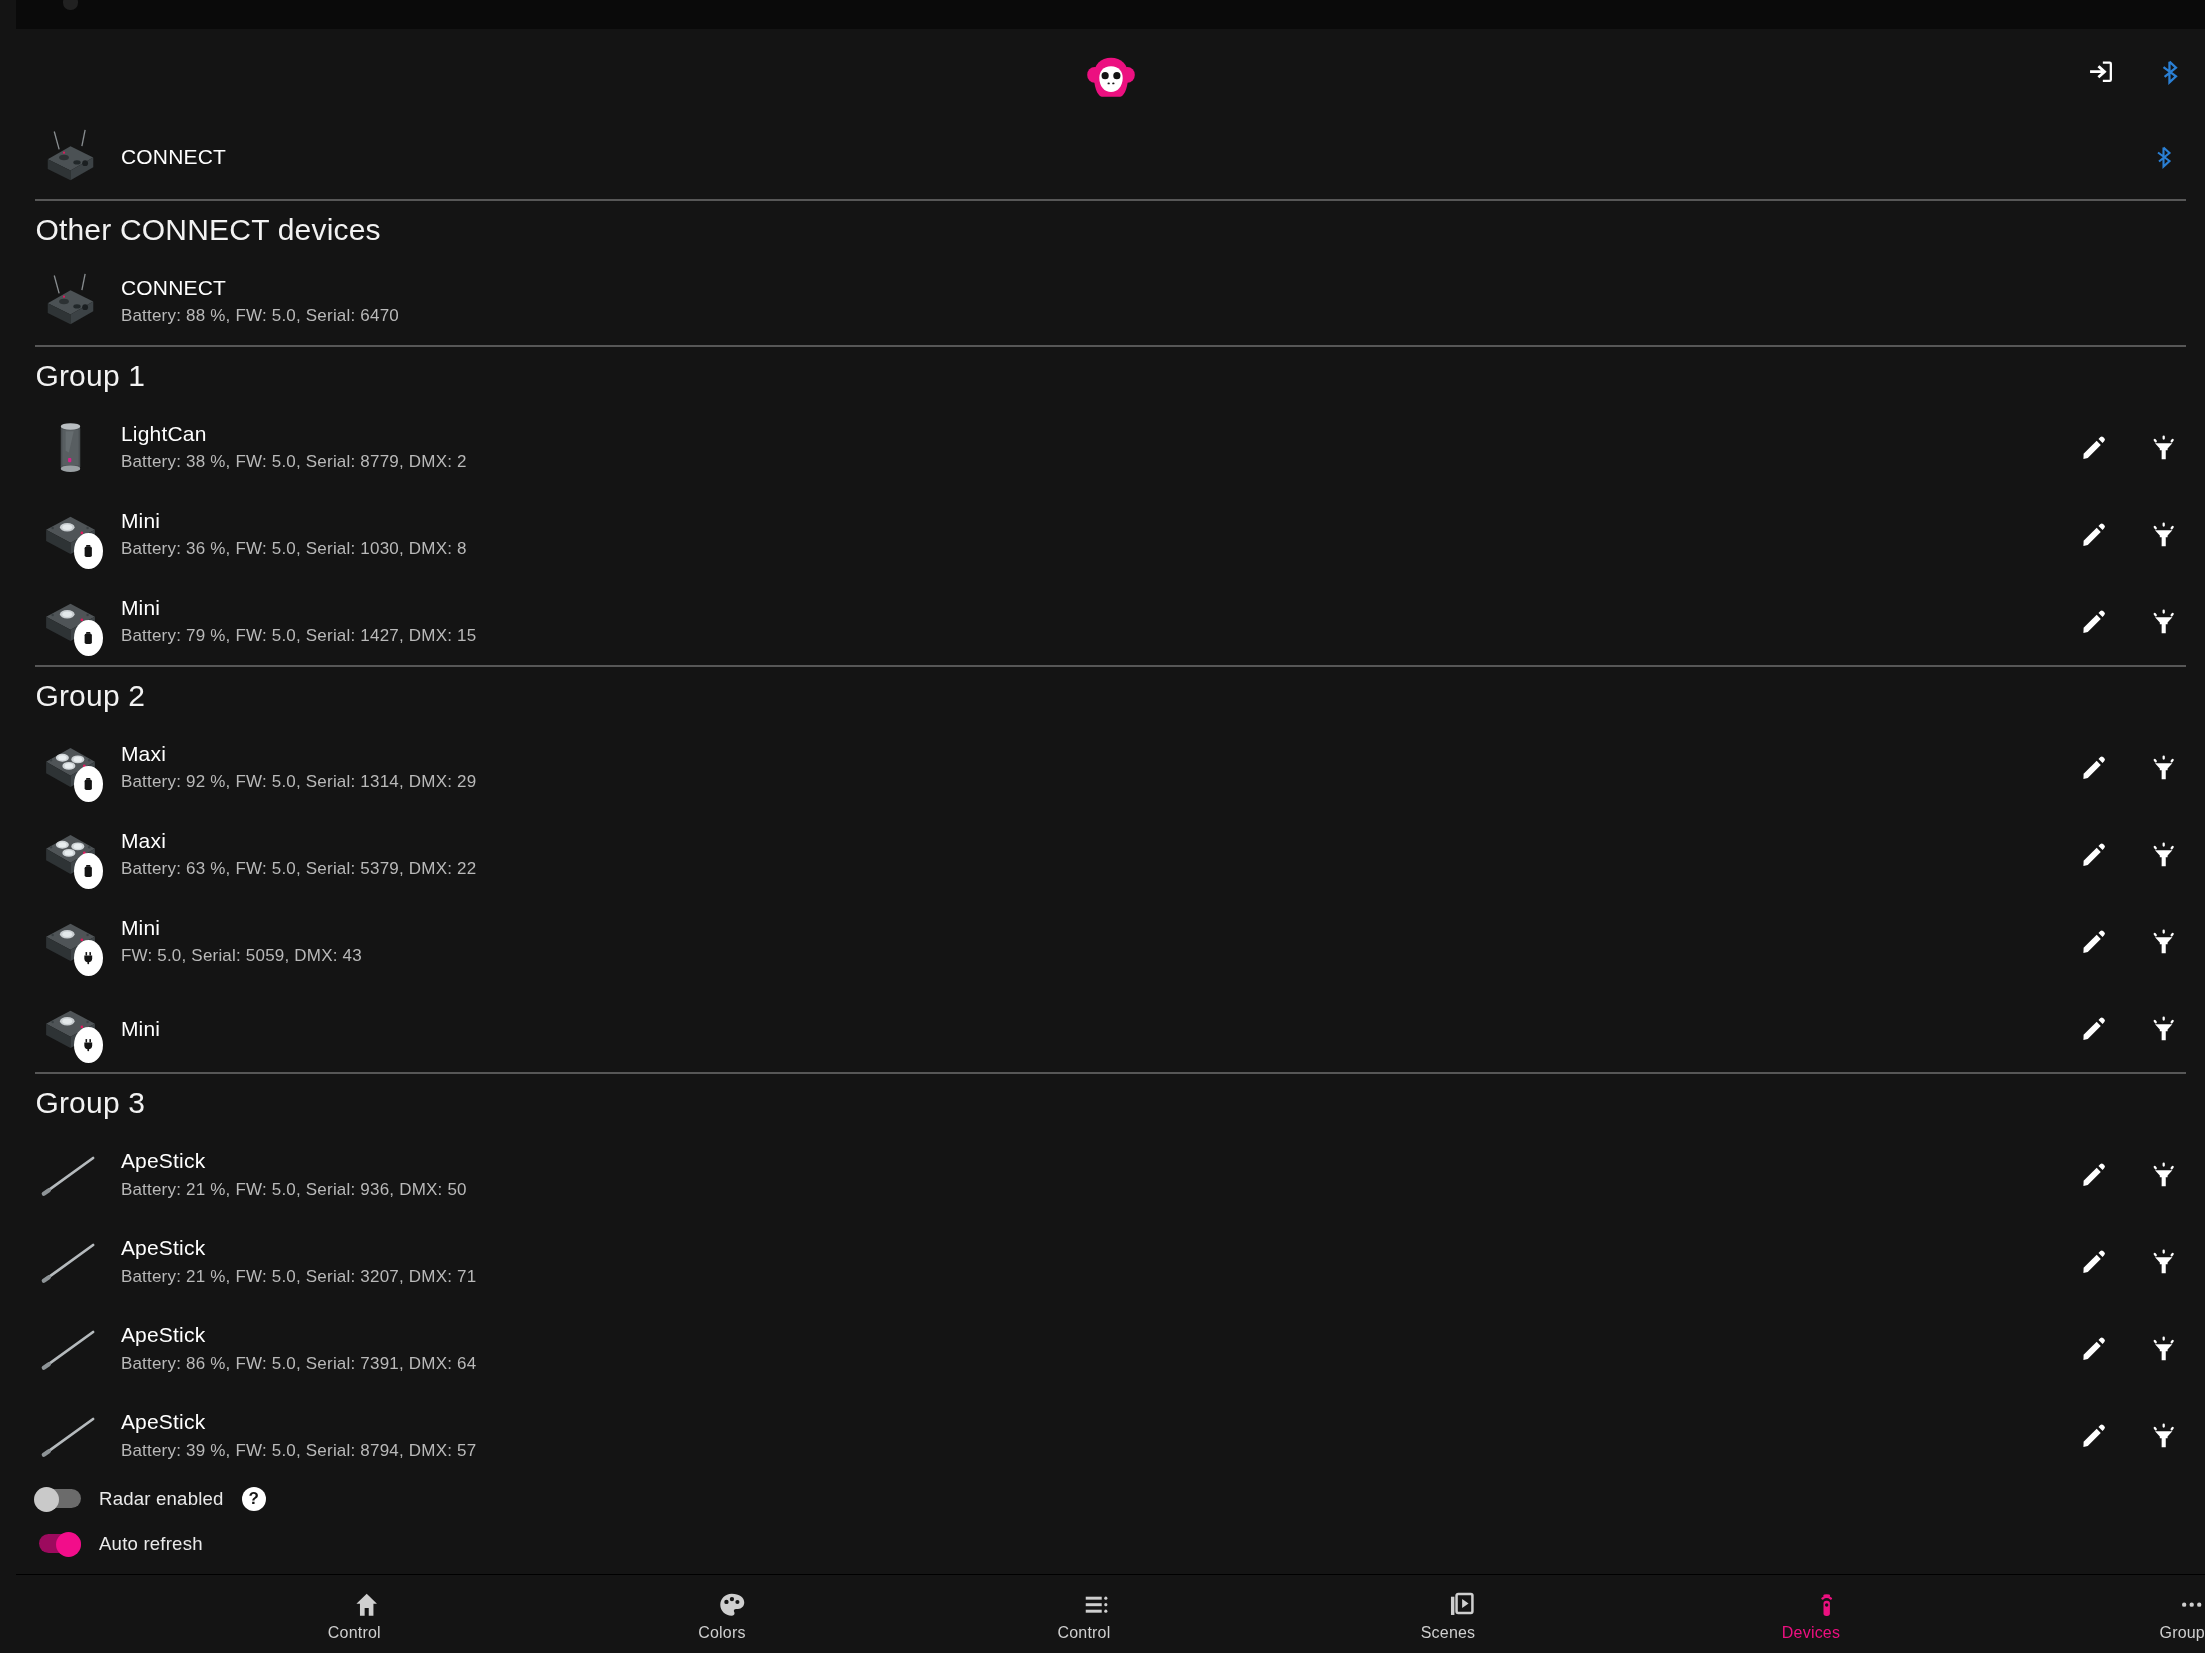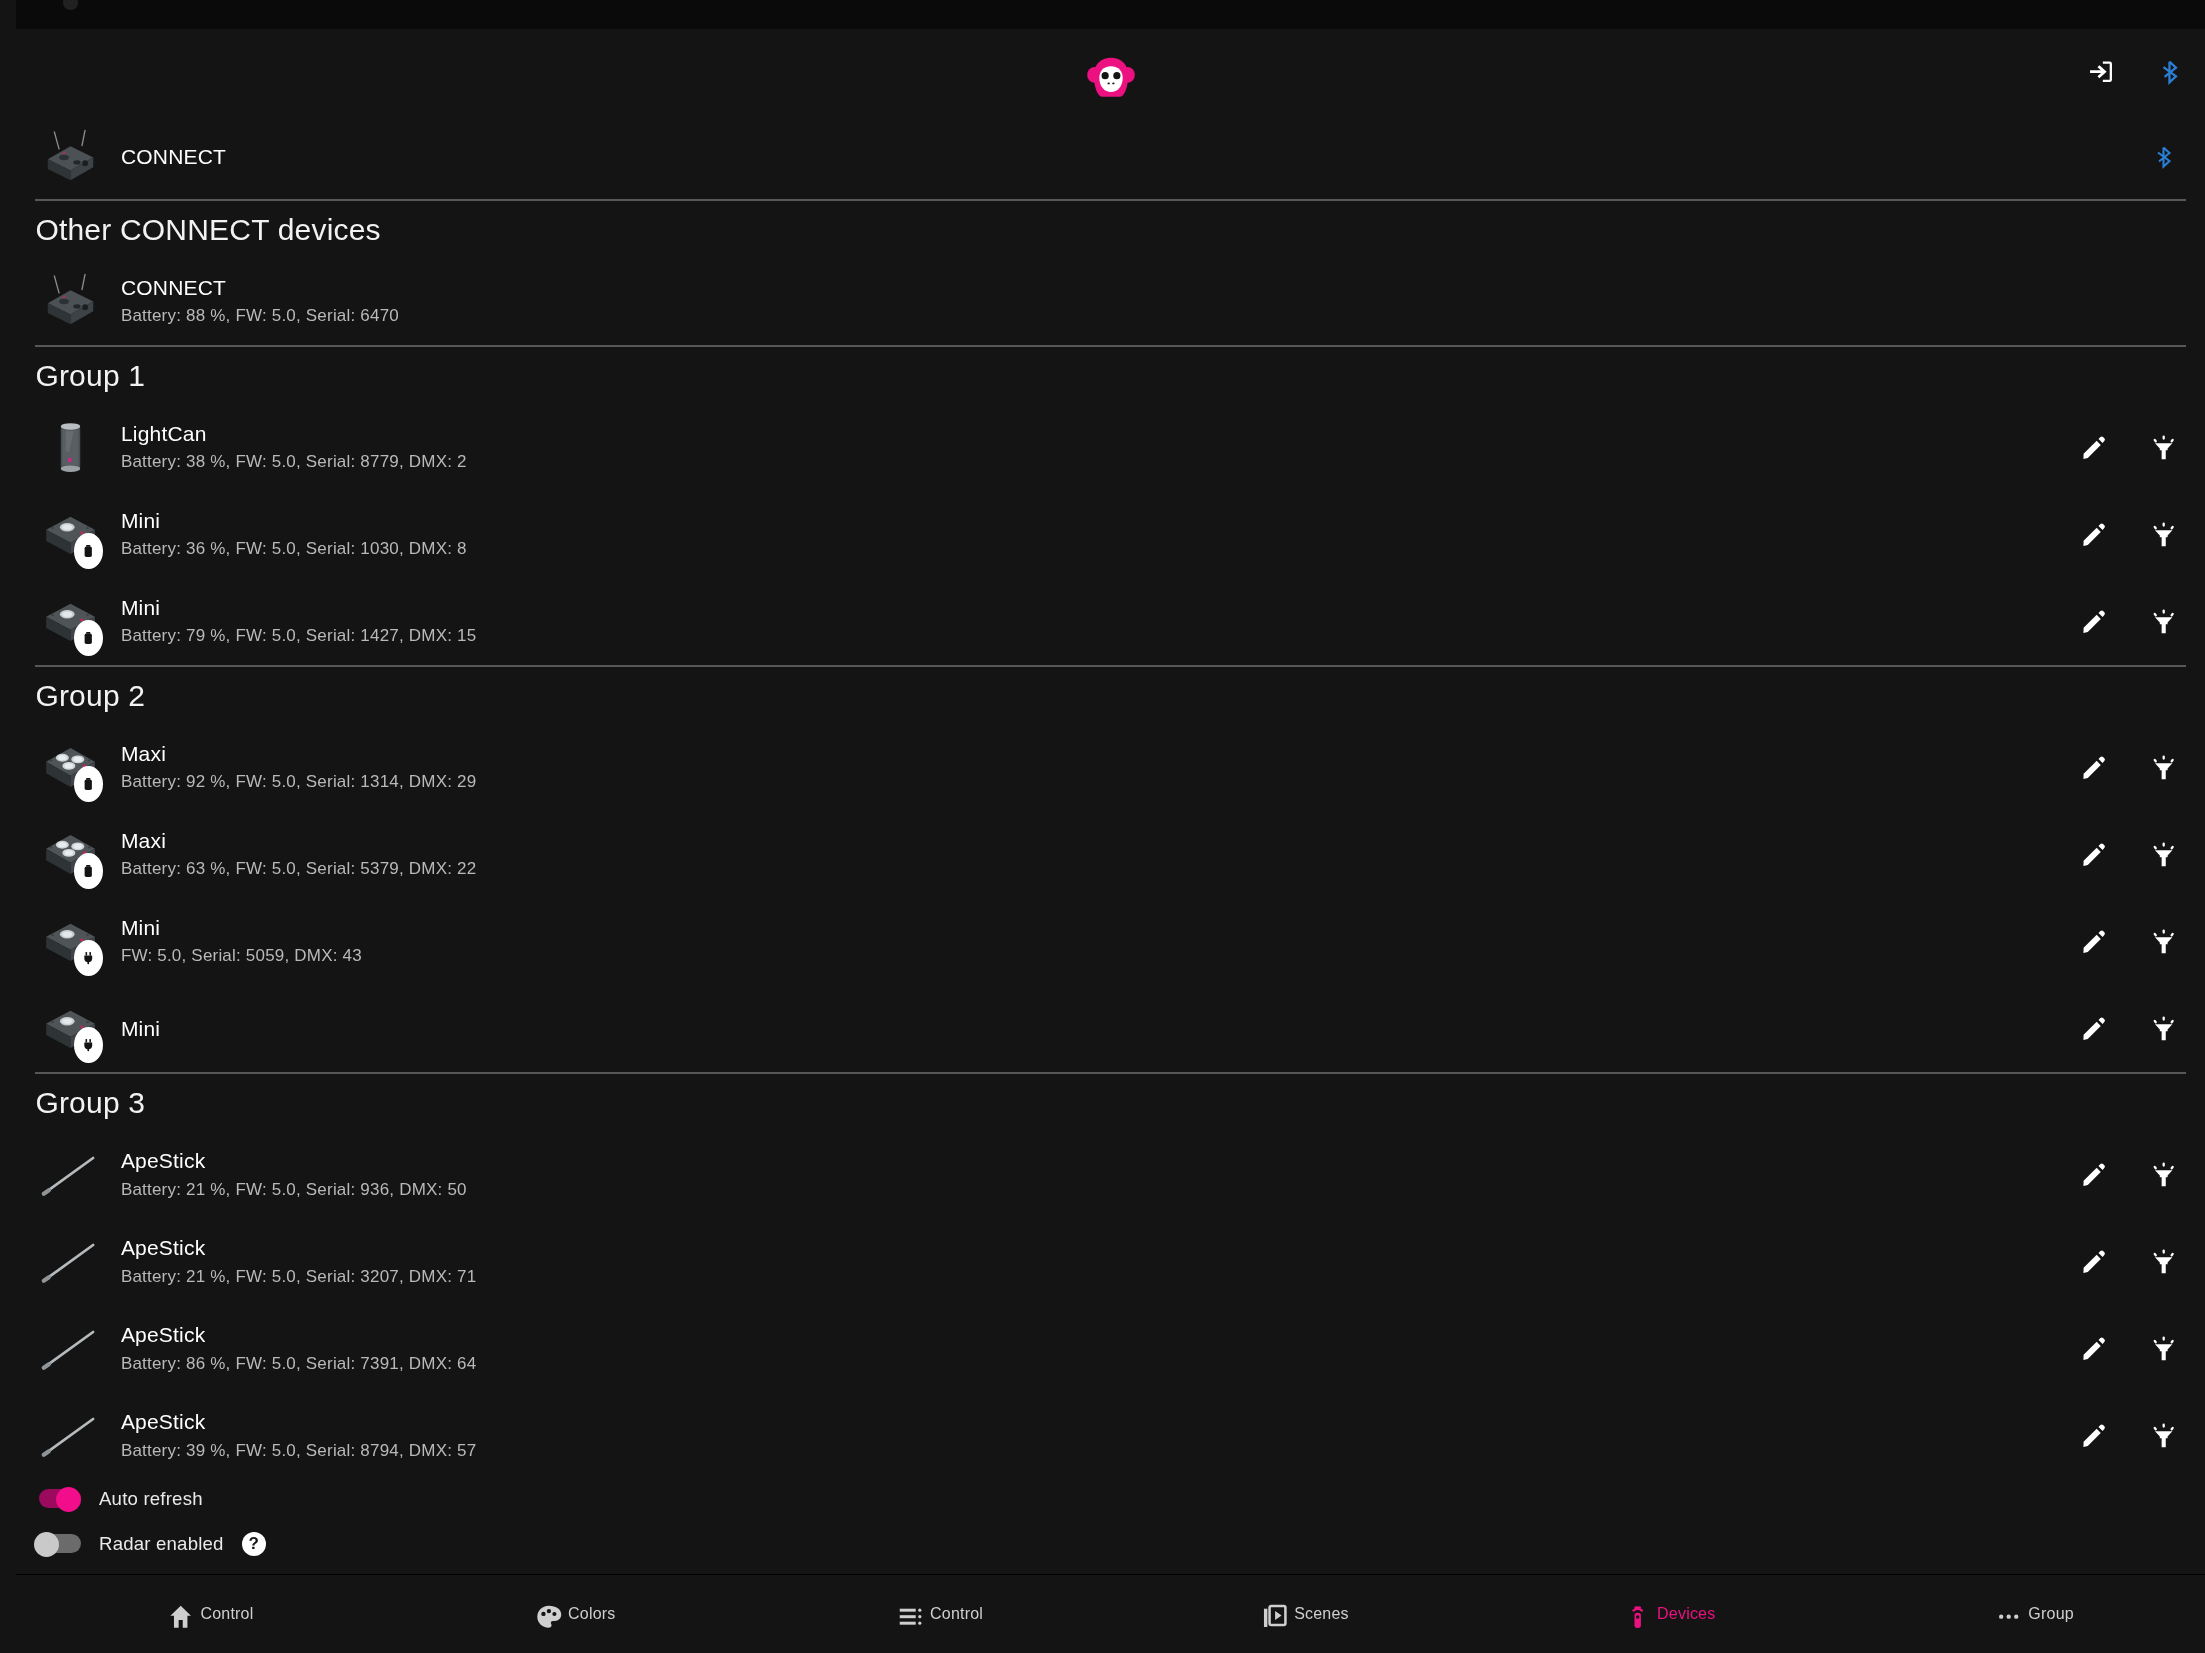--- a/index.html
+++ b/index.html
@@ -58,21 +58,21 @@
   .switch .knob{position:absolute;top:0;width:25px;height:25px;border-radius:50%;}
   .switch.on .track{background:#9c0a5e;}
   .switch.on .knob{right:0;background:#f20d8a;}
   .switch.off .track{background:#6b6b6b;}
   .switch.off .knob{left:0;background:#c9c9c9;}
   .toggle-label{font-size:18.6px;color:#eaeaea;letter-spacing:0.2px;}
   .help-dot{width:24px;height:24px;border-radius:50%;background:#fff;color:#141414;font-size:17px;font-weight:700;display:flex;align-items:center;justify-content:center;line-height:1;}
 
   
   .tabbar{flex:0 0 79px;display:flex;align-items:stretch;background:#141414;border-top:0.8px solid #000;}
-  .tab{flex:1 1 0;display:flex;align-items:center;justify-content:center;gap:5.7px;margin-left:24px;}
+  .tab{flex:1 1 0;display:flex;flex-direction:column;align-items:flex-end;justify-content:center;gap:5.7px;margin-left:24px;}
   .tab .tlabel{font-size:16px;color:#cfcfcf;letter-spacing:0.2px;}
   .tab.active .tlabel{color:#ec1080;}
   .tab .ticon{height:32px;display:flex;align-items:flex-end;justify-content:center;}
 
   svg{display:block;}
 </style>
 </head>
 <body>
 
 <div id="app">
@@ -561,33 +561,33 @@
             </div>
           </div>
         </div>
         <div class="divider"></div>
         <div class="group-title">Group 4</div>
       </div>
   </div>
 
   <div class="bottom-settings">
     <div class="toggle-row">
+      <div class="switch off">
+        <div class="track"></div>
+        <div class="knob"></div>
+      </div>
+      <div class="toggle-label">Radar enabled</div>
+      <div class="help-dot">?</div>
+    </div>
+    <div class="toggle-row">
       <div class="switch on">
         <div class="track"></div>
         <div class="knob"></div>
       </div>
       <div class="toggle-label">Auto refresh</div>
-    </div>
-    <div class="toggle-row">
-      <div class="switch off">
-        <div class="track"></div>
-        <div class="knob"></div>
-      </div>
-      <div class="toggle-label">Radar enabled</div>
-      <div class="help-dot">?</div>
     </div>
   </div>
 
   <div class="tabbar" id="tabbar">
       <div class="tab">
         <div class="ticon">
           <svg viewBox="0 0 24 24" width="27.4" height="27.4">
             <path d="M12 2.4 L21 11.2 h-3.1 v10.4 h-4.1 v-6.6 h-3.6 v6.6 H6.1 V11.2 H3 Z" fill="#cfcfcf"></path>
           </svg>
         </div>

